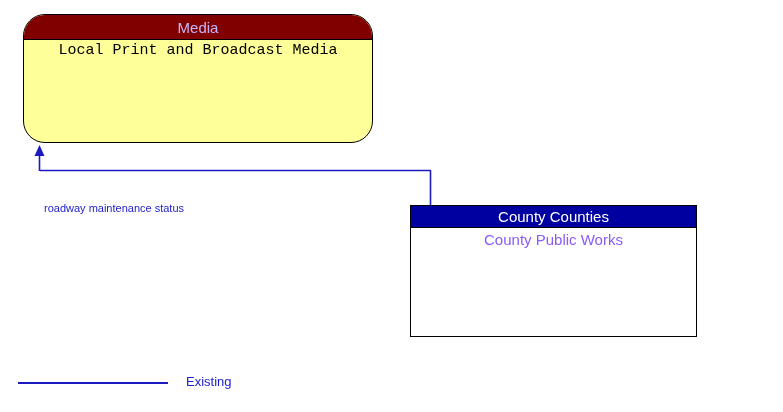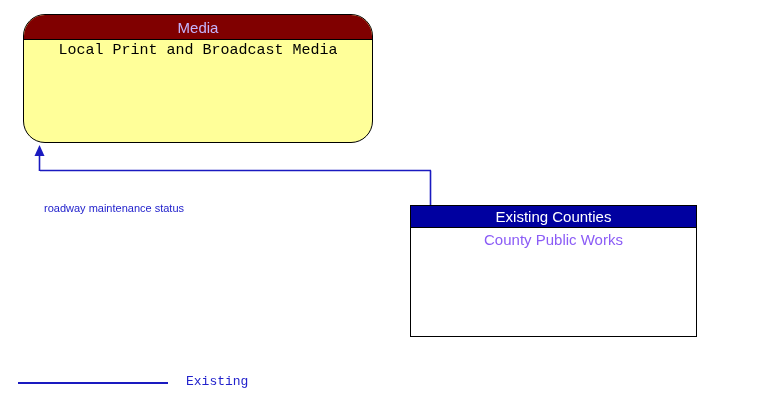--- a/index.html
+++ b/index.html
@@ -110,21 +110,20 @@
     margin-top: 40px;
   }
 
   
   .legend {
     position: absolute;
     left: 18px;
     top: 372px;
     width: 260px;
     height: 24px;
-    font-family: Liberation Mono, monospace;
   }
   .legend-line {
     position: absolute;
     left: 0;
     top: 10px;
     width: 150px;
     height: 0;
     border-top: 2px solid #1a1ac0;
   }
   .legend-label {
@@ -155,21 +154,21 @@
   </svg>
 
   <div class="media-box">
     <div class="media-header">Media</div>
     <div class="media-name">Local Print and Broadcast Media</div>
   </div>
 
   <div class="flow-label">roadway maintenance status</div>
 
   <div class="county-box">
-    <div class="county-header">Existing Counties</div>
+    <div class="county-header">County Counties</div>
     <div class="county-name">County Public Works</div>
   </div>
 
   <div class="legend">
     <div class="legend-line"></div>
     <div class="legend-label">Existing</div>
   </div>
 
 </div>
 

